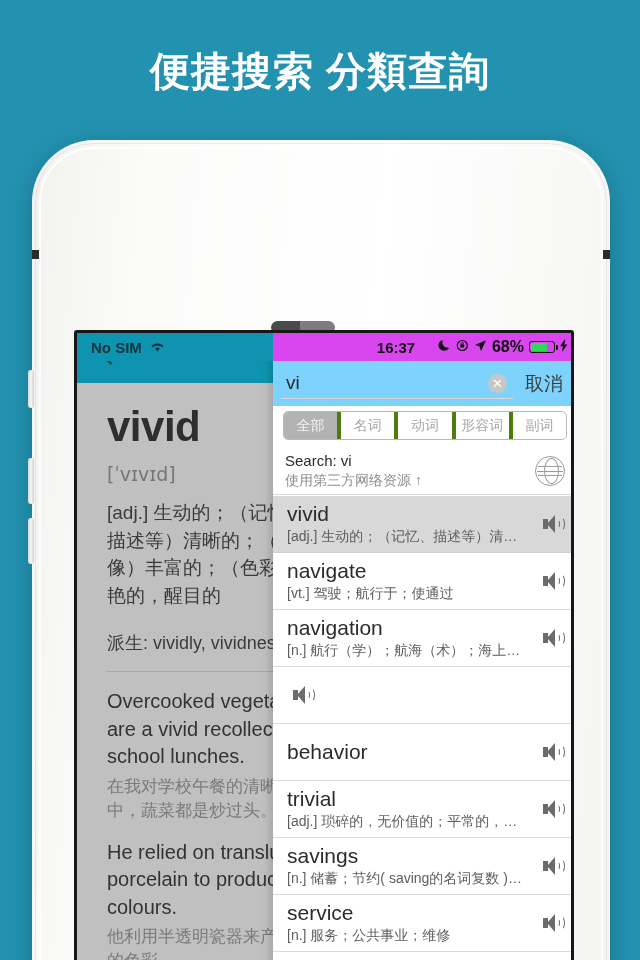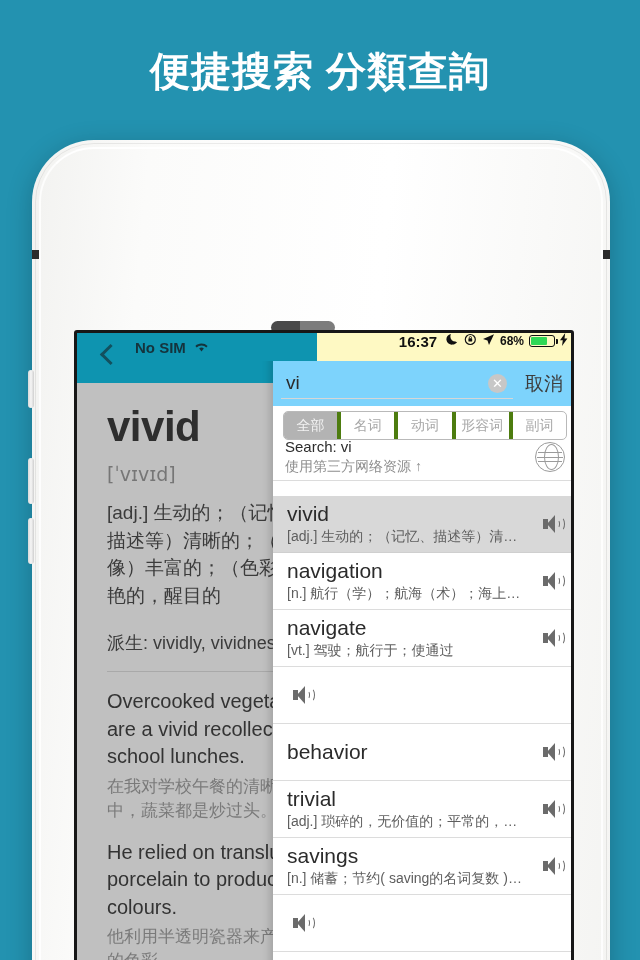--- a/index.html
+++ b/index.html
@@ -146,25 +146,24 @@
   .statusbar {
     position: absolute; left: 0; top: 0; width: 500px; height: 28px;
     display: flex; align-items: center;
     font-size: 15px; color: #111; z-index: 5;
     font-weight: bold;
   }
   .sb-left {
     width: 196px; height: 28px; background: #0e94b0;
     display: flex; align-items: center; gap: 7px; padding-left: 14px;
     color: #15333c;
-    margin-left: 44px;
   }
   .sb-right {
-    flex: 1; height: 28px; background: #fef9c3;
-    display: flex; align-items: flex-start; padding: 0 9px 0 0;
+    flex: 1; height: 28px; background: #d946ef;
+    display: flex; align-items: center; padding: 0 9px 0 0;
     position: relative;
   }
   .sb-time {
     position: absolute; left: 0; right: 0; text-align: center;
     font-size: 15px; font-weight: bold; color: #111;
     margin-left: -58px;
   }
   .sb-icons {
     margin-left: auto; display: flex; align-items: center; gap: 5px;
     font-size: 13px; color: #111;
@@ -175,21 +174,21 @@
     position: relative; display: inline-block;
   }
   .batt::after {
     content:""; position: absolute; right: -4px; top: 3px;
     width: 2px; height: 5px; background: #111; border-radius: 0 1px 1px 0;
   }
   .batt-fill {
     position: absolute; left: 1px; top: 1px; bottom: 1px;
     width: 68%; background: #2fd855; border-radius: 1px;
   }
-  .pct { font-size: 12px; font-weight: bold; }
+  .pct { font-size: 16px; font-weight: bold; }
 
   
   .searchbar {
     position: absolute; left: 0; top: 28px; width: 304px; height: 45px;
     background: #7dd3fc; display: flex; align-items: center; padding: 0 8px;
   }
   .search-field {
     flex: 1; position: relative; height: 30px;
     display: flex; align-items: center;
     border-bottom: 1px solid #d6d6d6;
@@ -216,21 +215,21 @@
   .seg {
     flex: 1; display: flex; align-items: center; justify-content: center;
     font-size: 14px; color: #a8a8a8;
     border-right: 4px solid #4d7c0f;
   }
   .seg:last-child { border-right: none; }
   .seg.active { background: #b3b3b3; color: #f2f2f2; }
 
   
   .hint-row {
-    position: absolute; left: 0; top: 100px; width: 304px; height: 48px;
+    position: absolute; left: 0; top: 114px; width: 304px; height: 48px;
     display: flex; align-items: center; padding: 0 12px;
     border-bottom: 1px solid #dcdcdc;
   }
   .hint-text { flex: 1; }
   .hint-1 { font-size: 15px; color: #2c2c2c; line-height: 1.25; }
   .hint-2 { font-size: 14px; color: #8d8d8d; line-height: 1.3; }
   .globe {
     width: 30px; height: 30px; border-radius: 50%;
     border: 1.6px solid #9b9b9b; position: relative; flex: none;
   }
@@ -378,45 +377,45 @@
             <div class="speaker-ico">
               <span class="spk-body"></span>
                 <span class="spk-cone"></span>
               <span class="spk-wave spk-w1"></span>
                 <span class="spk-wave spk-w2"></span>
             </div>
           </div>
 
           <div class="result">
             <div class="r-text">
+              <div class="r-word">navigate</div>
+              <div class="r-def">[vt.] 驾驶；航行于；使通过</div>
+            </div>
+            <div class="speaker-ico">
+              <span class="spk-body"></span>
+                <span class="spk-cone"></span>
+              <span class="spk-wave spk-w1"></span>
+                <span class="spk-wave spk-w2"></span>
+            </div>
+          </div>
+
+          <div class="result">
+            <div class="r-text">
               <div class="r-word">navigation</div>
               <div class="r-def">[n.] 航行（学）；航海（术）；海上…</div>
             </div>
             <div class="speaker-ico">
               <span class="spk-body"></span>
                 <span class="spk-cone"></span>
               <span class="spk-wave spk-w1"></span>
                 <span class="spk-wave spk-w2"></span>
             </div>
           </div>
 
           <div class="result">
-            <div class="r-text">
-              <div class="r-word">navigate</div>
-              <div class="r-def">[vt.] 驾驶；航行于；使通过</div>
-            </div>
-            <div class="speaker-ico">
-              <span class="spk-body"></span>
-                <span class="spk-cone"></span>
-              <span class="spk-wave spk-w1"></span>
-                <span class="spk-wave spk-w2"></span>
-            </div>
-          </div>
-
-          <div class="result">
             <div class="speaker-ico">
               <span class="spk-body"></span>
                 <span class="spk-cone"></span>
               <span class="spk-wave spk-w1"></span>
                 <span class="spk-wave spk-w2"></span>
             </div>
           </div>
 
           <div class="result">
             <div class="r-text">
@@ -450,20 +449,24 @@
             </div>
             <div class="speaker-ico">
               <span class="spk-body"></span>
                 <span class="spk-cone"></span>
               <span class="spk-wave spk-w1"></span>
                 <span class="spk-wave spk-w2"></span>
             </div>
           </div>
 
           <div class="result">
+            <div class="r-text">
+              <div class="r-word">service</div>
+              <div class="r-def">[n.] 服务；公共事业；维修</div>
+            </div>
             <div class="speaker-ico">
               <span class="spk-body"></span>
                 <span class="spk-cone"></span>
               <span class="spk-wave spk-w1"></span>
                 <span class="spk-wave spk-w2"></span>
             </div>
           </div>
 
         </div>
       </div>

